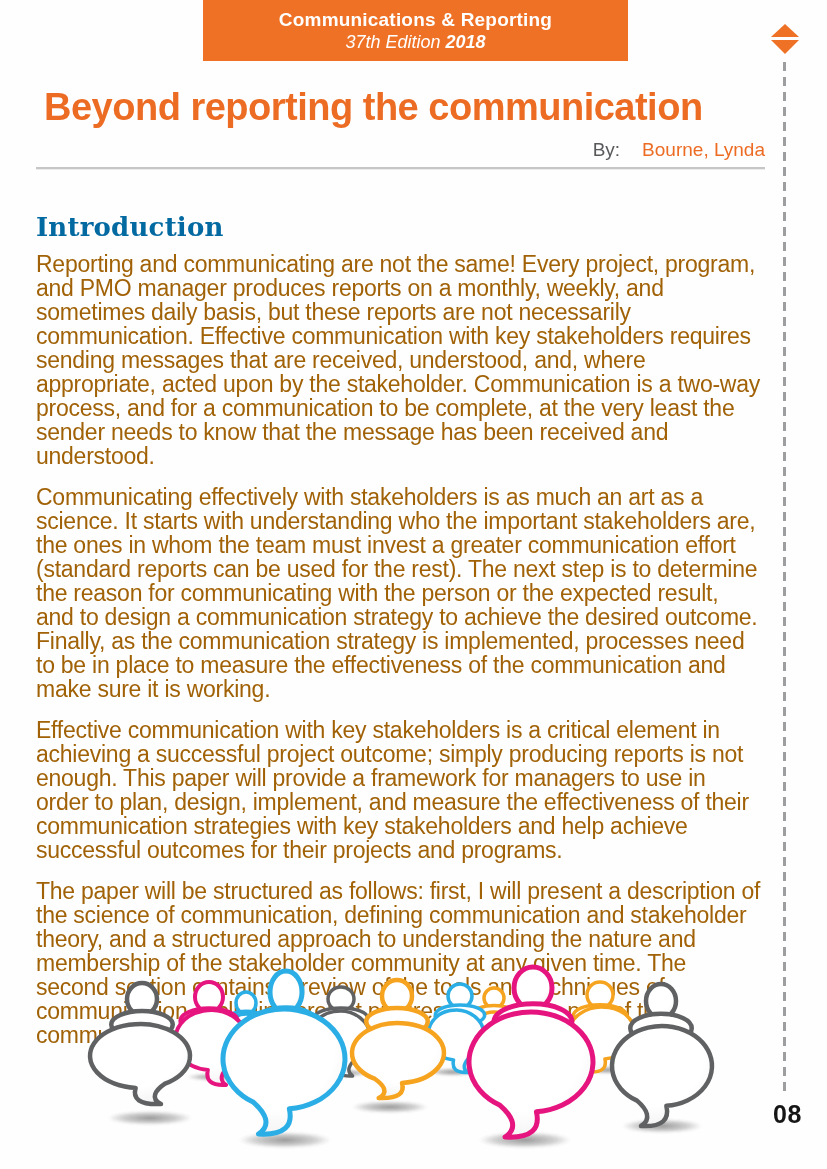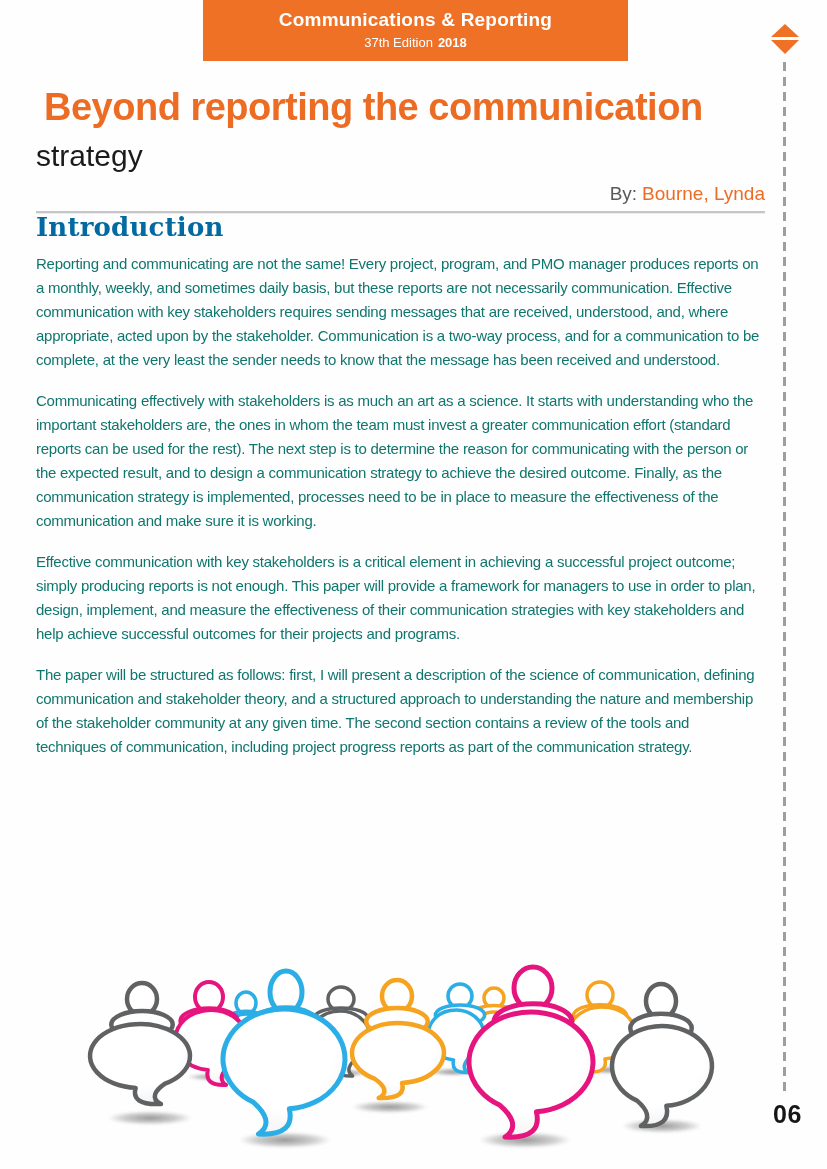--- a/index.html
+++ b/index.html
@@ -7,47 +7,47 @@
     position:relative;width:827px;height:1169px;background:#fefefe;
     font-family:"Liberation Sans",sans-serif;color:#222;overflow:hidden;
   }
   
   .banner{
     position:absolute;left:203px;top:0;width:425px;height:61px;
     display:flex;flex-direction:column;align-items:center;justify-content:center;
     color:#fff;text-align:center;
   }
   .banner-line1{font-size:19px;font-weight:bold;letter-spacing:.2px;line-height:24px;}
-  .banner-line2{font-size:13px;font-weight:400;line-height:21px;}
+  .banner-line2{font-size:18px;font-weight:400;line-height:21px;font-style:italic;}
   .banner-line2 b{font-weight:bold;margin-left:5px;}
   
   .diamond{position:absolute;left:771px;top:24px;}
   .vdash{
     position:absolute;left:783px;top:62px;width:3px;height:1033px;
     background:repeating-linear-gradient(to bottom,#9d9ea0 0 9px,transparent 9px 15px);
   }
   
   .head-area{position:absolute;left:36px;top:76px;width:729px;}
   .title-main{
     margin:8px;font-size:38px;line-height:46px;font-weight:bold;
     letter-spacing:-.5px;white-space:nowrap;
   }
   .title-sub{margin:0;font-size:30px;line-height:36px;font-weight:400;color:#1b1b1b;}
   .byline{margin-top:9px;text-align:right;font-size:19px;line-height:22px;color:#58595b;}
-  .byline .author{margin-left:5px;}
+  .byline .author{margin-left:22px;}
   .rule{margin-top:6px;height:2px;background:#c6c6c8;border-bottom:1px solid #ececec;}
   
   .article{position:absolute;left:36px;top:211px;width:730px;}
   .article h2{
     margin:0 0 9px 0;font-family:"DejaVu Serif",serif;
     font-size:26px;line-height:32px;font-weight:bold;color:#0369a1;letter-spacing:.2px;
   }
   .article p{
-    margin:0 4px 17px 0;font-size:15px;line-height:24px;
-    letter-spacing:-.25px;color:#0f766e;
+    margin:0 4px 17px 0;font-size:23px;line-height:24px;
+    letter-spacing:-.25px;color:#a16207;
   }
   
   .crowd{position:absolute;left:55px;top:953px;width:715px;height:212px;}
   .pagenum{
     position:absolute;left:765px;top:1100px;width:45px;text-align:center;
     font-size:25px;font-weight:bold;color:#161616;letter-spacing:.5px;
   }
 </style>
 </head>
 <body>
@@ -63,21 +63,20 @@
 
   <svg class="diamond" width="28" height="30" viewBox="0 0 28 30">
     <polygon points="14,0 28,13 0,13" fill="#ee7125"></polygon>
     <polygon points="0,16 28,16 14,30" fill="#ee7125"></polygon>
   </svg>
 
   <div class="vdash"></div>
 
   <div class="head-area">
     <h1 class="title-main" style="color: rgb(237, 108, 36);">Beyond reporting the communication</h1>
-    <div class="title-sub">strategy</div>
     <div class="byline">
       <span>By:</span><span class="author" style="color: rgb(237, 108, 36);">Bourne, Lynda</span>
     </div>
     <div class="rule"></div>
   </div>
 
   <div class="article">
     <h2>Introduction</h2>
     <p>Reporting and communicating are not the same! Every project, program, and PMO manager produces reports on a monthly, weekly, and sometimes daily basis, but these reports are not necessarily communication. Effective communication with key stakeholders requires sending messages that are received, understood, and, where appropriate, acted upon by the stakeholder. Communication is a two-way process, and for a communication to be complete, at the very least the sender needs to know that the message has been received and understood.</p>
     <p>Communicating effectively with stakeholders is as much an art as a science. It starts with understanding who the important stakeholders are, the ones in whom the team must invest a greater communication effort (standard reports can be used for the rest). The next step is to determine the reason for communicating with the person or the expected result, and to design a communication strategy to achieve the desired outcome. Finally, as the communication strategy is implemented, processes need to be in place to measure the effectiveness of the communication and make sure it is working.</p>
@@ -159,15 +158,15 @@
         <ellipse cx="533" cy="1021.6" rx="38.949999999999996" ry="17.849999999999998"></ellipse>
         <path d="M -31 43.3 A 62 50 0 1 1 5.393999999999999 49.8 C 9.299999999999999 66.5 1.24 76.5 -26.04 75 C -12.4 66.5 -18.599999999999998 54 -31 43.3 Z" transform="translate(531 1062)"></path>
       </g>
       <g stroke="#5f6163" stroke-width="4.5" stroke-linejoin="round" stroke-linecap="round" fill="url(#bubG)">
         <ellipse cx="661" cy="1001" rx="15" ry="17"></ellipse>
         <ellipse cx="661" cy="1028.2" rx="30.749999999999996" ry="14.45"></ellipse>
         <path d="M -25 34.64 A 50 40 0 1 1 4.35 39.84 C 7.5 53.2 1 61.2 -21 60 C -10 53.2 -15 43.2 -25 34.64 Z" transform="translate(662 1066)"></path>
       </g>
     </svg>
 
-  <div class="pagenum">06</div>
+  <div class="pagenum">08</div>
 
 </div>
 
 </body></html>

